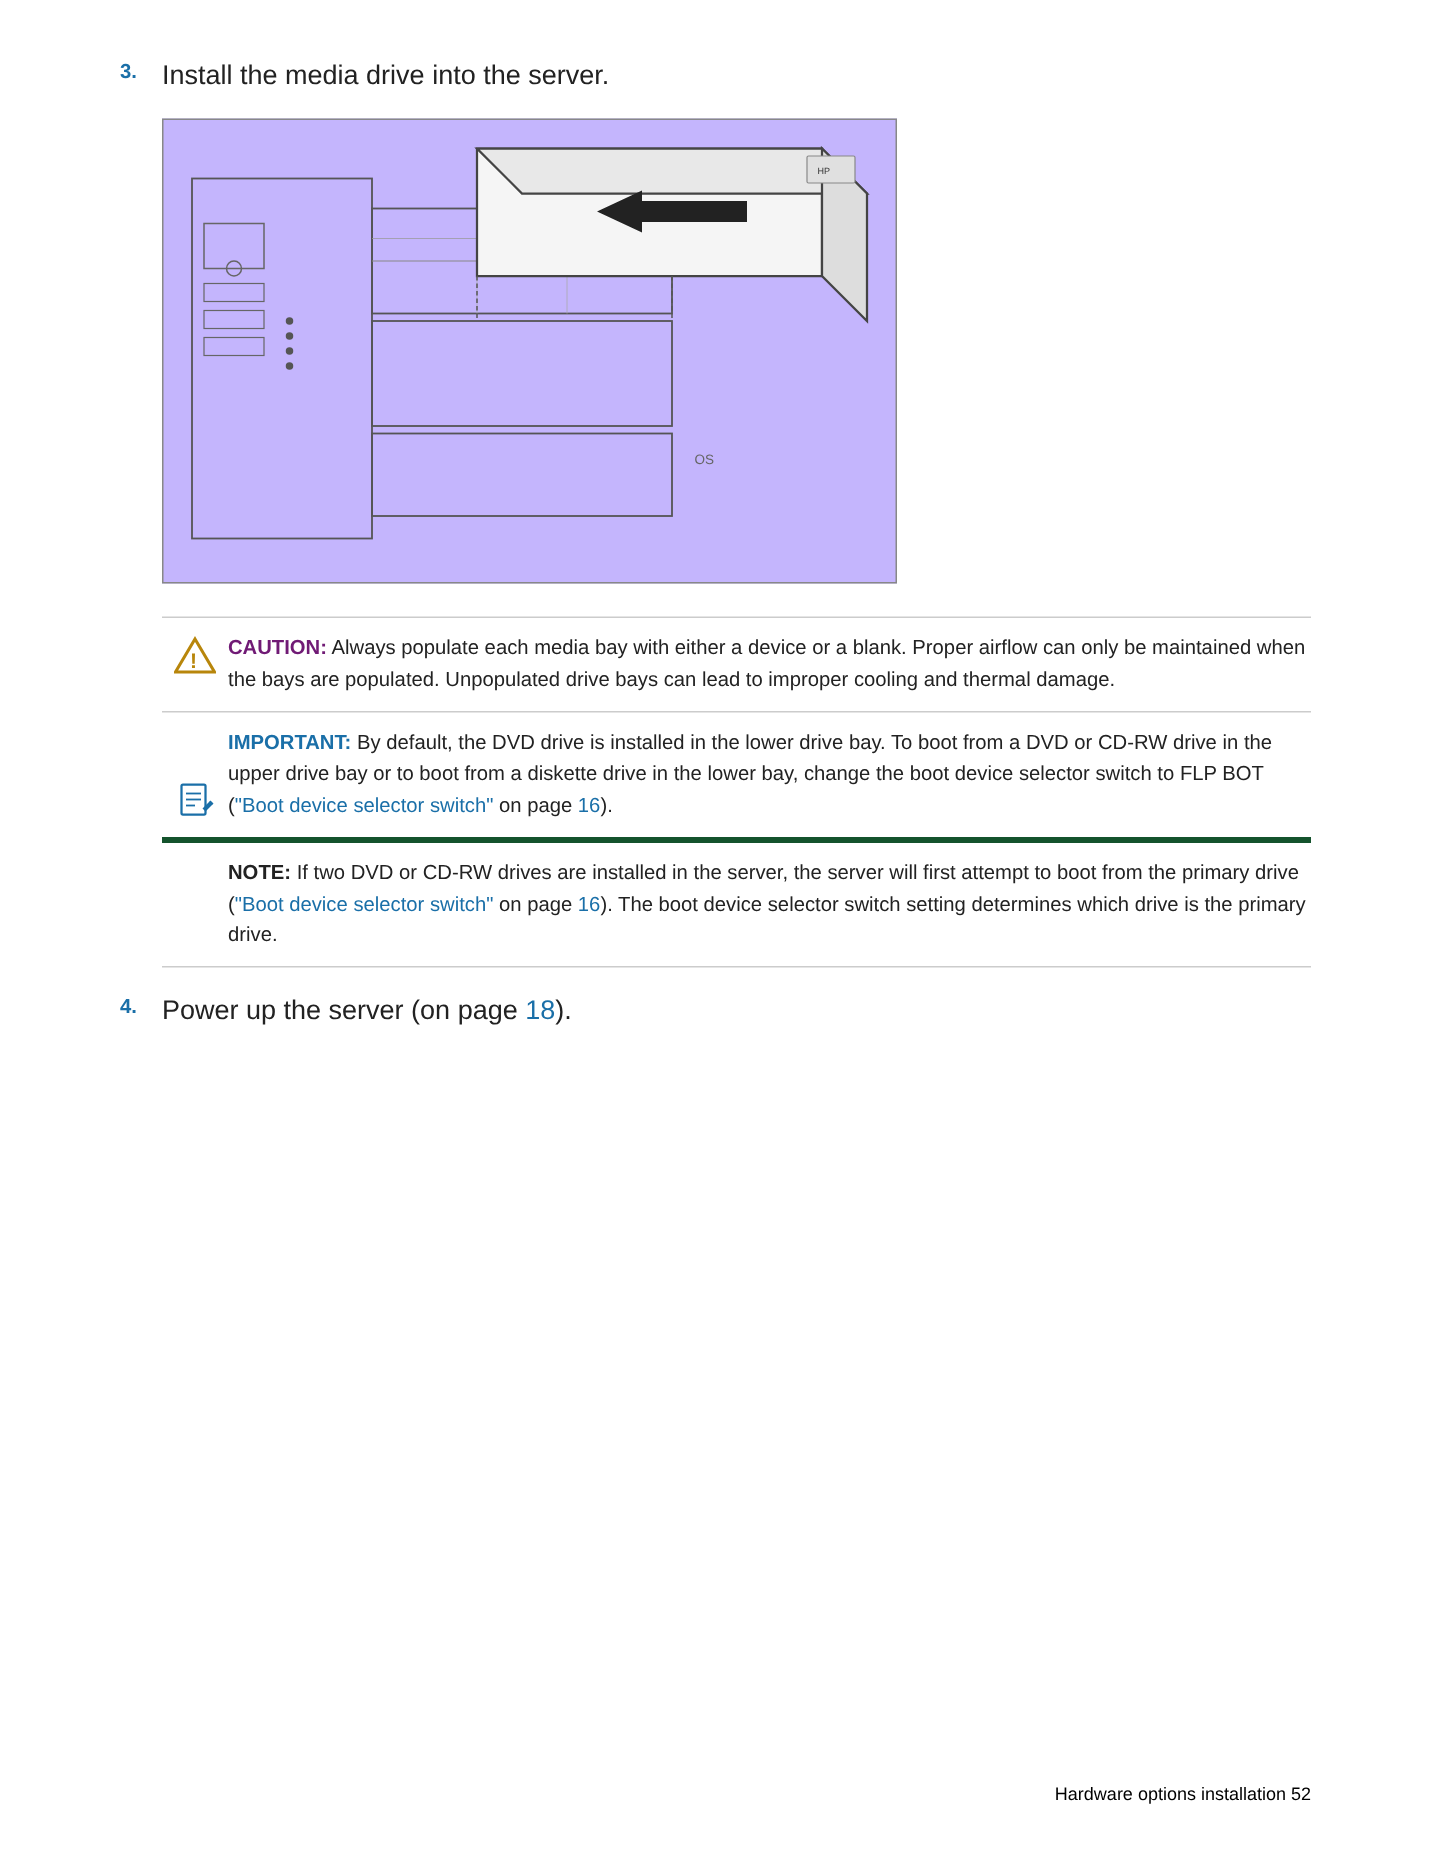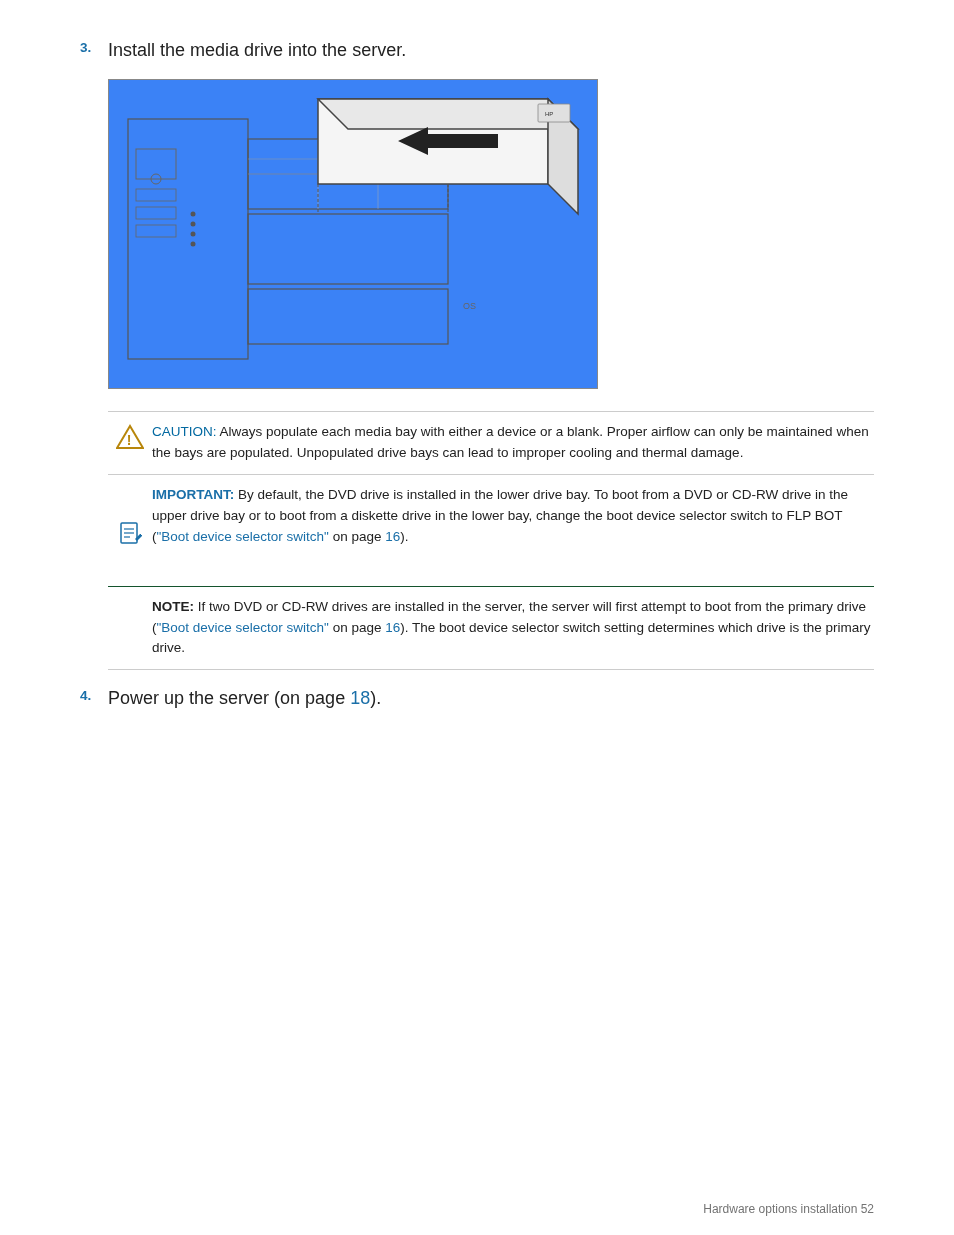--- a/index.html
+++ b/index.html
@@ -32,21 +32,21 @@
       flex: 1;
     }
     .diagram-container {
       margin: 10px 0 22px 28px;
       border: 1.5px solid #888;
       width: 490px;
       height: 310px;
       display: flex;
       align-items: center;
       justify-content: center;
-      background: #3b82f6;
+      background: #c4b5fd;
       overflow: hidden;
     }
     .diagram-svg {
       width: 470px;
       height: 290px;
     }
     .notice-icon {
       min-width: 44px;
       display: flex;
       align-items: flex-start;
@@ -61,46 +61,46 @@
       width: 28px;
       height: 28px;
     }
     .notice-content {
       flex: 1;
       font-size: 13.5px;
       line-height: 1.55;
       color: #222;
     }
     .notice-label-caution {
-      color: #0369a1;
-      font-weight: normal;
+      color: #701a75;
+      font-weight: bold;
     }
     .notice-label-important {
       color: #1a6fa8;
       font-weight: bold;
     }
     .note-content {
       font-size: 13.5px;
       line-height: 1.55;
       color: #222;
       padding-left: 0;
     }
     .note-label {
       font-weight: bold;
     }
     a.link-blue {
       color: #1a6fa8;
       text-decoration: none;
     }
     .footer {
       position: absolute;
-      bottom: 19px;
+      bottom: 32px;
       right: 80px;
       font-size: 12px;
-      color: #737373;
+      color: #000000;
     }
     .notice-inner {
       display: flex;
       align-items: flex-start;
       padding: 10px 0 10px 0;
     }
     .notice-inner + .notice-inner {
       border-top: 1px solid #ccc;
       align-items: flex-end;
     }
@@ -185,21 +185,21 @@
           <polygon points="19,19 24,14 26,16 21,21" fill="#1a6fa8" stroke="none"></polygon>
           <line x1="24" y1="14" x2="26" y2="16" stroke="#1a6fa8" stroke-width="1"></line>
         </svg>
       </div>
       <div class="notice-content">
         <span class="notice-label-important">IMPORTANT:</span>
         <span>By default, the DVD drive is installed in the lower drive bay. To boot from a DVD or CD-RW drive in the upper drive bay or to boot from a diskette drive in the lower bay, change the boot device selector switch to FLP BOT (</span><a class="link-blue" href="#">"Boot device selector switch"</a><span> on page </span><a class="link-blue" href="#">16</a><span>).</span>
       </div>
     </div>
 
-    <div class="notice-inner" style="border-top: 1px solid #14532d; border-bottom: 1px solid #ccc; padding: 10px 0 10px 0; margin-bottom: 18px; margin-top: 28px;">
+    <div class="notice-inner" style="border-top: 4px solid #14532d; border-bottom: 1px solid #ccc; padding: 10px 0 10px 0; margin-bottom: 18px;">
       <div class="notice-icon" style="min-width:44px;">
         
       </div>
       <div class="note-content">
         <span class="note-label">NOTE:</span>
         <span>If two DVD or CD-RW drives are installed in the server, the server will first attempt to boot from the primary drive (</span><a class="link-blue" href="#">"Boot device selector switch"</a><span> on page </span><a class="link-blue" href="#">16</a><span>). The boot device selector switch setting determines which drive is the primary drive.</span>
       </div>
     </div>
   </div>
 

